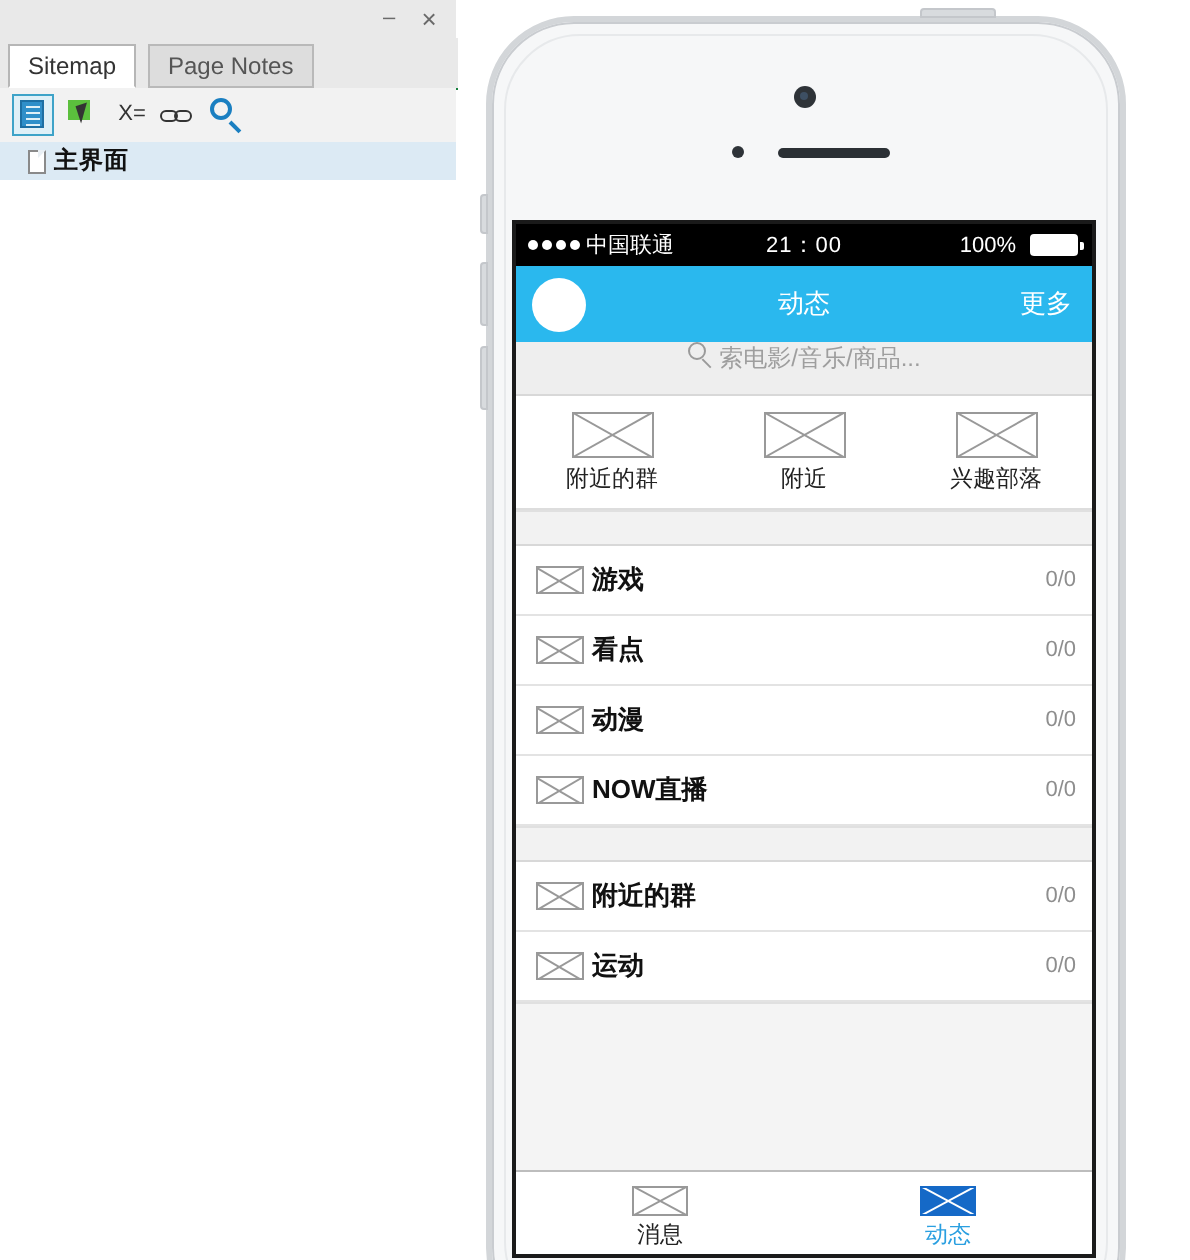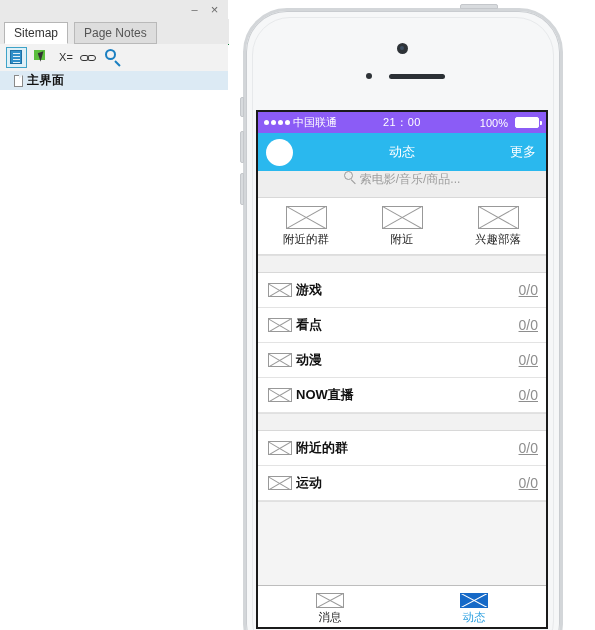--- a/index.html
+++ b/index.html
@@ -279,21 +279,21 @@
     box-sizing: border-box;
     overflow: hidden;
     display: flex;
     flex-direction: column;
   }
 
   
   #status-bar {
     position: relative;
     height: 21px;
-    background: #8b5cf6;
+    background: #000000;
     flex: 0 0 auto;
     display: flex;
     align-items: center;
     color: #ffffff;
     font-size: 11px;
   }
   #signal-dots {
     display: flex;
     gap: 2px;
     margin-left: 6px;
@@ -479,23 +479,22 @@
     flex: 0 0 auto;
   }
   .list-row .row-label {
     margin-left: 4px;
     font-size: 13px;
     font-weight: bold;
     color: #111111;
   }
   .list-row .row-count {
     margin-left: auto;
-    font-size: 14px;
+    font-size: 11px;
     color: #8e8e8e;
-    text-decoration: underline;
   }
 
   #filler {
     flex: 1 1 auto;
     background: #f4f4f4;
     border-top: 1px solid #e0e0e0;
   }
 
   
   #tab-bar {

